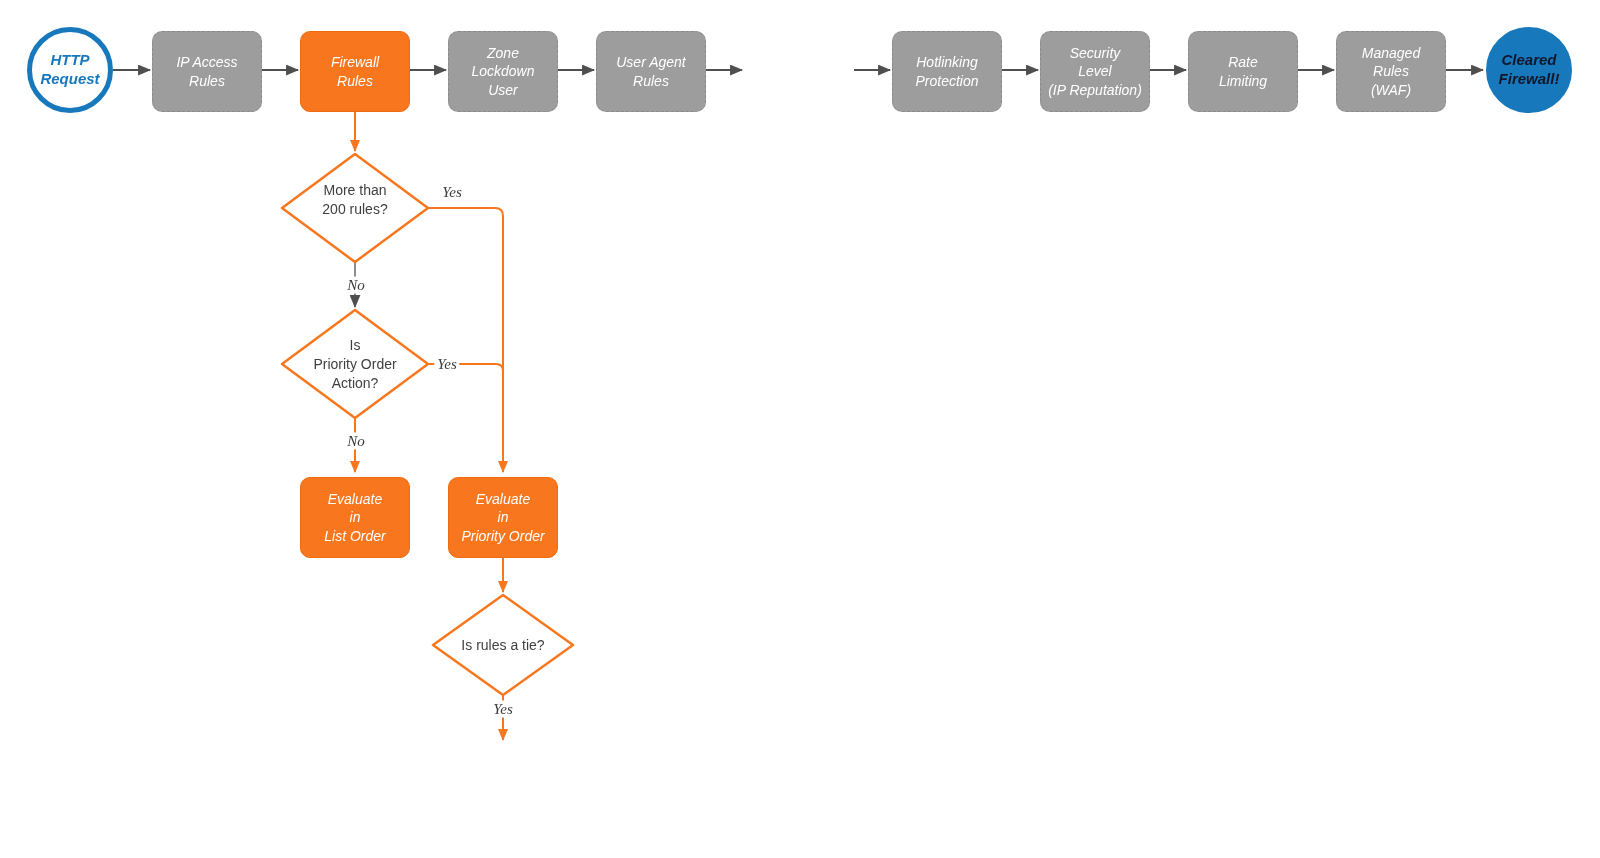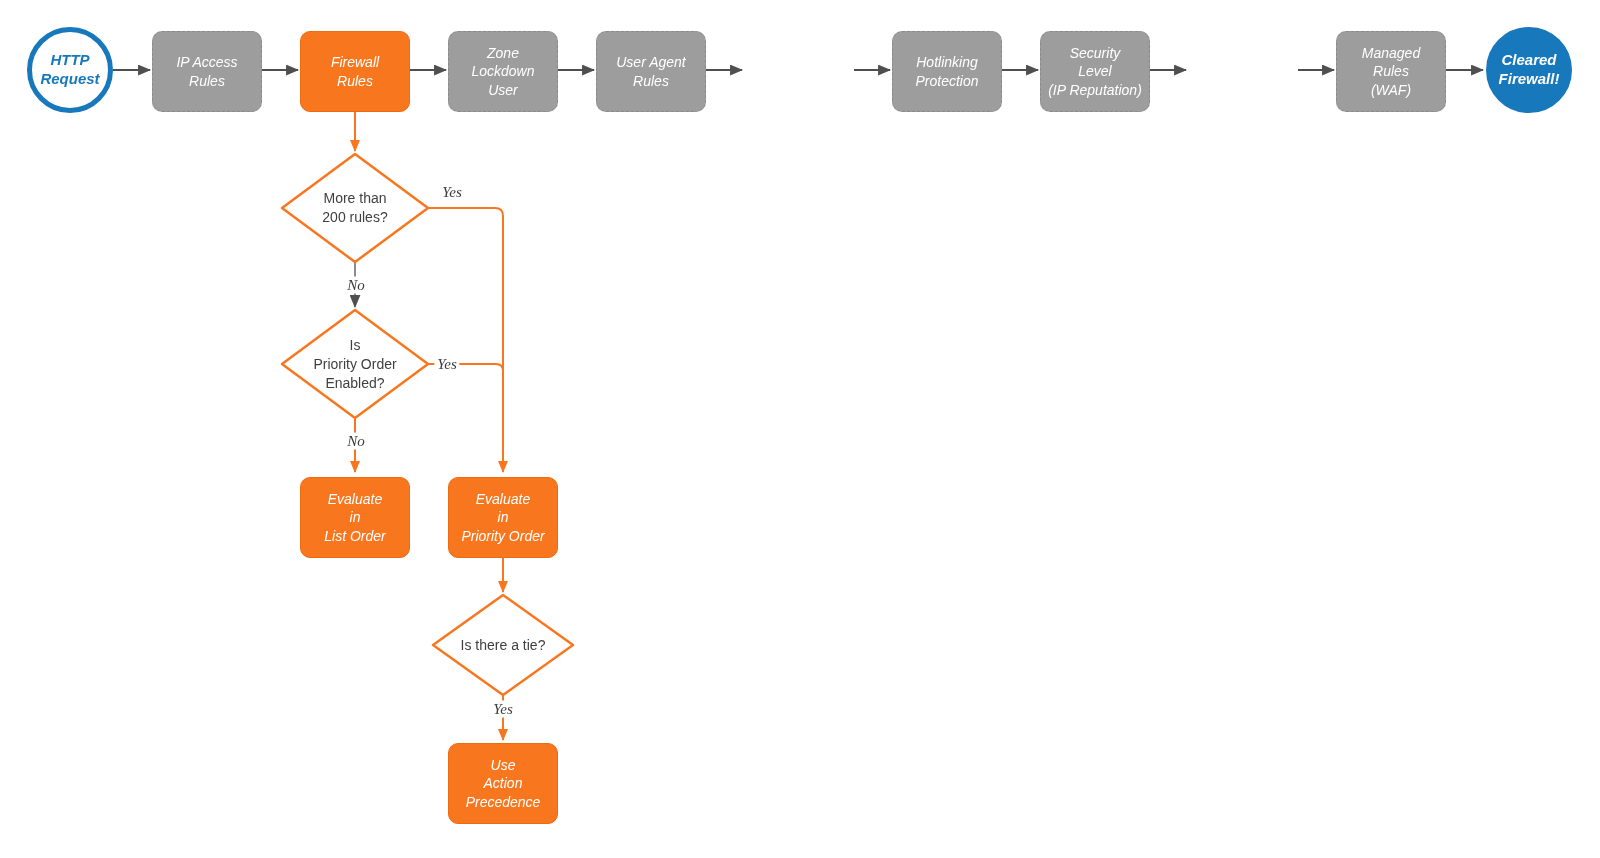--- a/index.html
+++ b/index.html
@@ -17,21 +17,21 @@
   }
   .gray{background:#9d9d9d;border:1px dashed #8a8a8a;}
   .orange{background:#f8771e;border:1px solid #ee6c10;}
   .circle{
     position:absolute;width:86px;height:86px;border-radius:50%;
     border:5px solid #1878bc;background:#ffffff;box-sizing:border-box;
     display:flex;align-items:center;justify-content:center;text-align:center;
     color:#1878bc;font-weight:bold;font-style:italic;font-size:15px;line-height:1.25;
     white-space:pre-line;
   }
-  .end-circle{background:#1878bc;color:#ffffff;}
+  .end-circle{background:#1878bc;color:#0f172a;}
   .dlabel{
     position:absolute;transform:translate(-50%,-50%);
     text-align:center;font-size:14px;line-height:1.35;color:#3f3f3f;white-space:pre-line;
   }
   .elabel{
     position:absolute;transform:translate(-50%,-50%);
     font-style:italic;font-size:15px;color:#3a3a3a;background:#ffffff;padding:0 3px;font-family:Liberation Serif, serif;
   }
 </style>
 </head>
@@ -85,40 +85,39 @@
   <div class="node gray" style="left:448px;top:31px">Zone
 Lockdown
 User</div>
   <div class="node gray" style="left:596px;top:31px">User Agent
 Rules</div>
   <div class="node gray" style="left:1040px;top:31px">Security
 Level
 (IP Reputation)</div>
   <div class="node gray" style="left:892px;top:31px">Hotlinking
 Protection</div>
+  <div class="node gray" style="left:1188px;top:31px">Rate
+Limiting</div>
   <div class="node gray" style="left:1336px;top:31px">Managed
 Rules
 (WAF)</div>
 
-  <div class="dlabel" style="left:355px;top:208px">More than
+  <div class="dlabel" style="left:355px;top:200px">More than
 200 rules?</div>
   <div class="dlabel" style="left:355px;top:364px">Is
 Priority Order
-Enabled?</div>
-  <div class="dlabel" style="left:503px;top:645px">Is there a tie?</div>
+Action?</div>
+  <div class="dlabel" style="left:503px;top:645px">Is rules a tie?</div>
 
   <div class="node orange" style="left:300px;top:477px">Evaluate
 in
 List Order</div>
   <div class="node orange" style="left:448px;top:477px">Evaluate
 in
 Priority Order</div>
-  <div class="node orange" style="left:448px;top:743px">Use
-Action
-Precedence</div>
 
   <div class="elabel" style="left:452px;top:192px">Yes</div>
   <div class="elabel" style="left:356px;top:285px">No</div>
   <div class="elabel" style="left:447px;top:364px">Yes</div>
   <div class="elabel" style="left:356px;top:441px">No</div>
   <div class="elabel" style="left:503px;top:709px">Yes</div>
 
 </div>
 
 </body></html>

